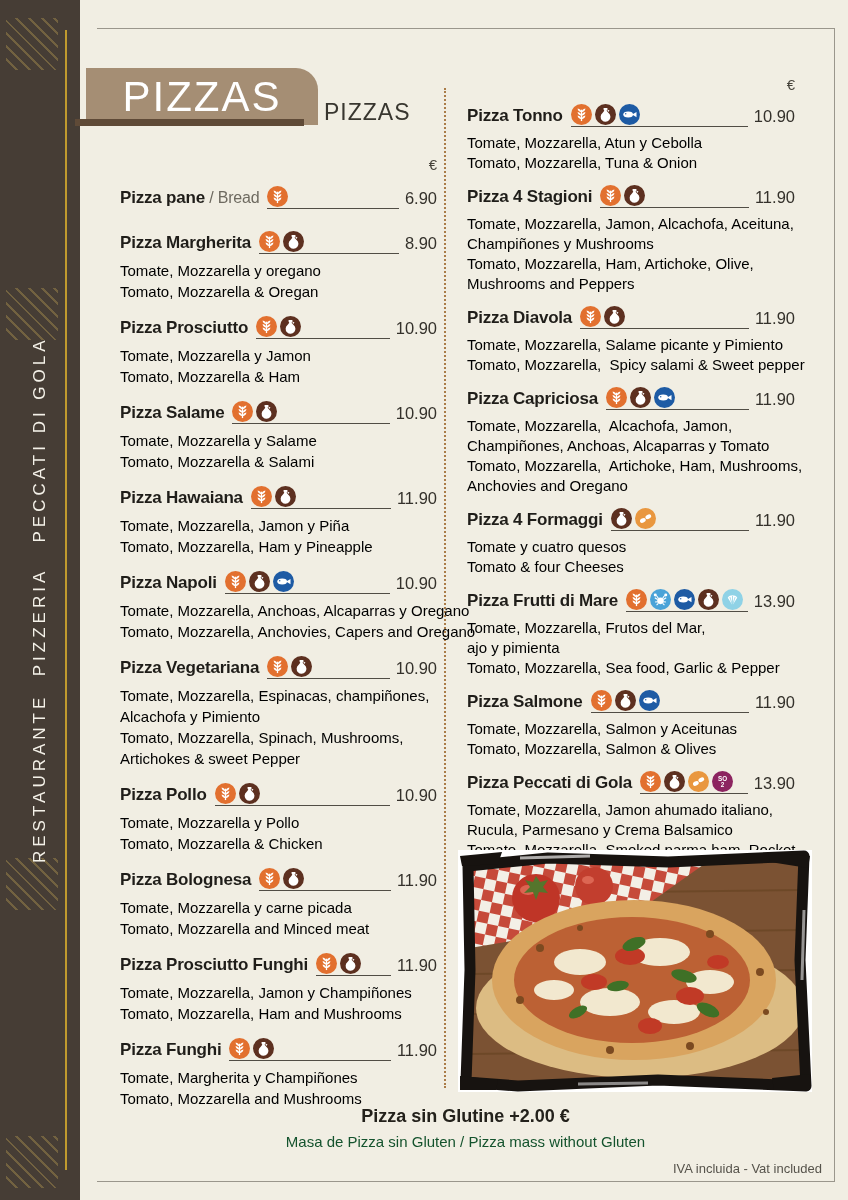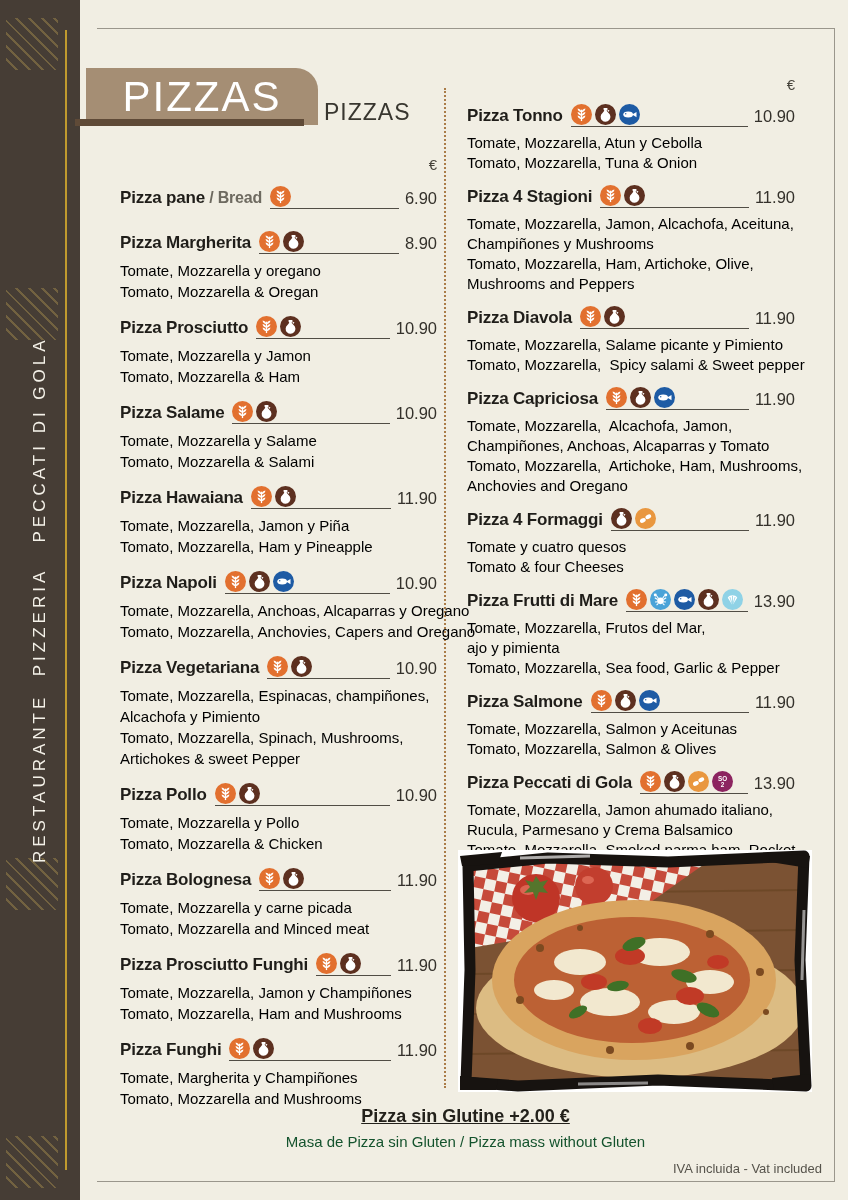--- a/index.html
+++ b/index.html
@@ -31,35 +31,35 @@
   .col{position:absolute;}
   .col-left{left:120px;top:156px;width:317px;--lh:21px;--gap:13px;}
   .col-right{left:467px;top:76px;width:328px;--lh:20px;--gap:11px;}
   .euro{text-align:right;font-size:15px;color:#45423a;height:18px;margin-bottom:11px;}
   .col-right .euro{margin-bottom:9px;}
 
   .item{margin-bottom:var(--gap);}
   .item.no-desc{margin-bottom:19px;}
   .item-head{display:flex;align-items:center;height:26px;}
   .item-name{font-size:17px;font-weight:700;color:#1f1d19;white-space:pre;line-height:22px;letter-spacing:-0.2px;}
-  .item-name .suffix{font-weight:700;color:#6e6a60;font-size:16px;}
+  .item-name .suffix{font-weight:400;color:#6e6a60;font-size:16px;}
   .item-line{flex:1;position:relative;border-bottom:1.5px solid #514d45;margin:0 6px 3px 8px;height:24px;min-width:36px;}
   .item-icons{position:absolute;left:0;bottom:1px;display:flex;gap:3px;}
   .allergen{width:21px;height:21px;display:block;}
   .item-price{font-size:16.5px;color:#34312b;line-height:20px;padding-bottom:1px;}
   .item-desc{margin-top:4px;}
   .desc-line{font-size:15px;color:#000000;line-height:var(--lh);white-space:pre;}
 
   
   .photo{position:absolute;left:458px;top:850px;width:354px;height:242px;z-index:5;}
   .photo svg{display:block;width:354px;height:242px;}
 
   
   .footer-center{position:absolute;left:97px;top:1106px;width:737px;text-align:center;z-index:2;}
-  .gf-title{font-size:18px;font-weight:700;color:#23211b;text-decoration:underline;}
+  .gf-title{font-size:18px;font-weight:700;color:#23211b;}
   .gf-sub{font-size:15px;color:#14532d;margin-top:6px;}
   .vat{position:absolute;right:26px;top:1161px;font-size:13px;color:#56534b;z-index:6;text-align:center;}
 </style>
 </head>
 <body>
 
 <svg width="0" height="0" style="position:absolute" aria-hidden="true">
   <defs>
     <symbol id="sym-gluten" viewBox="0 0 24 24">
       <circle cx="12" cy="12" r="12" fill="currentColor"></circle>

